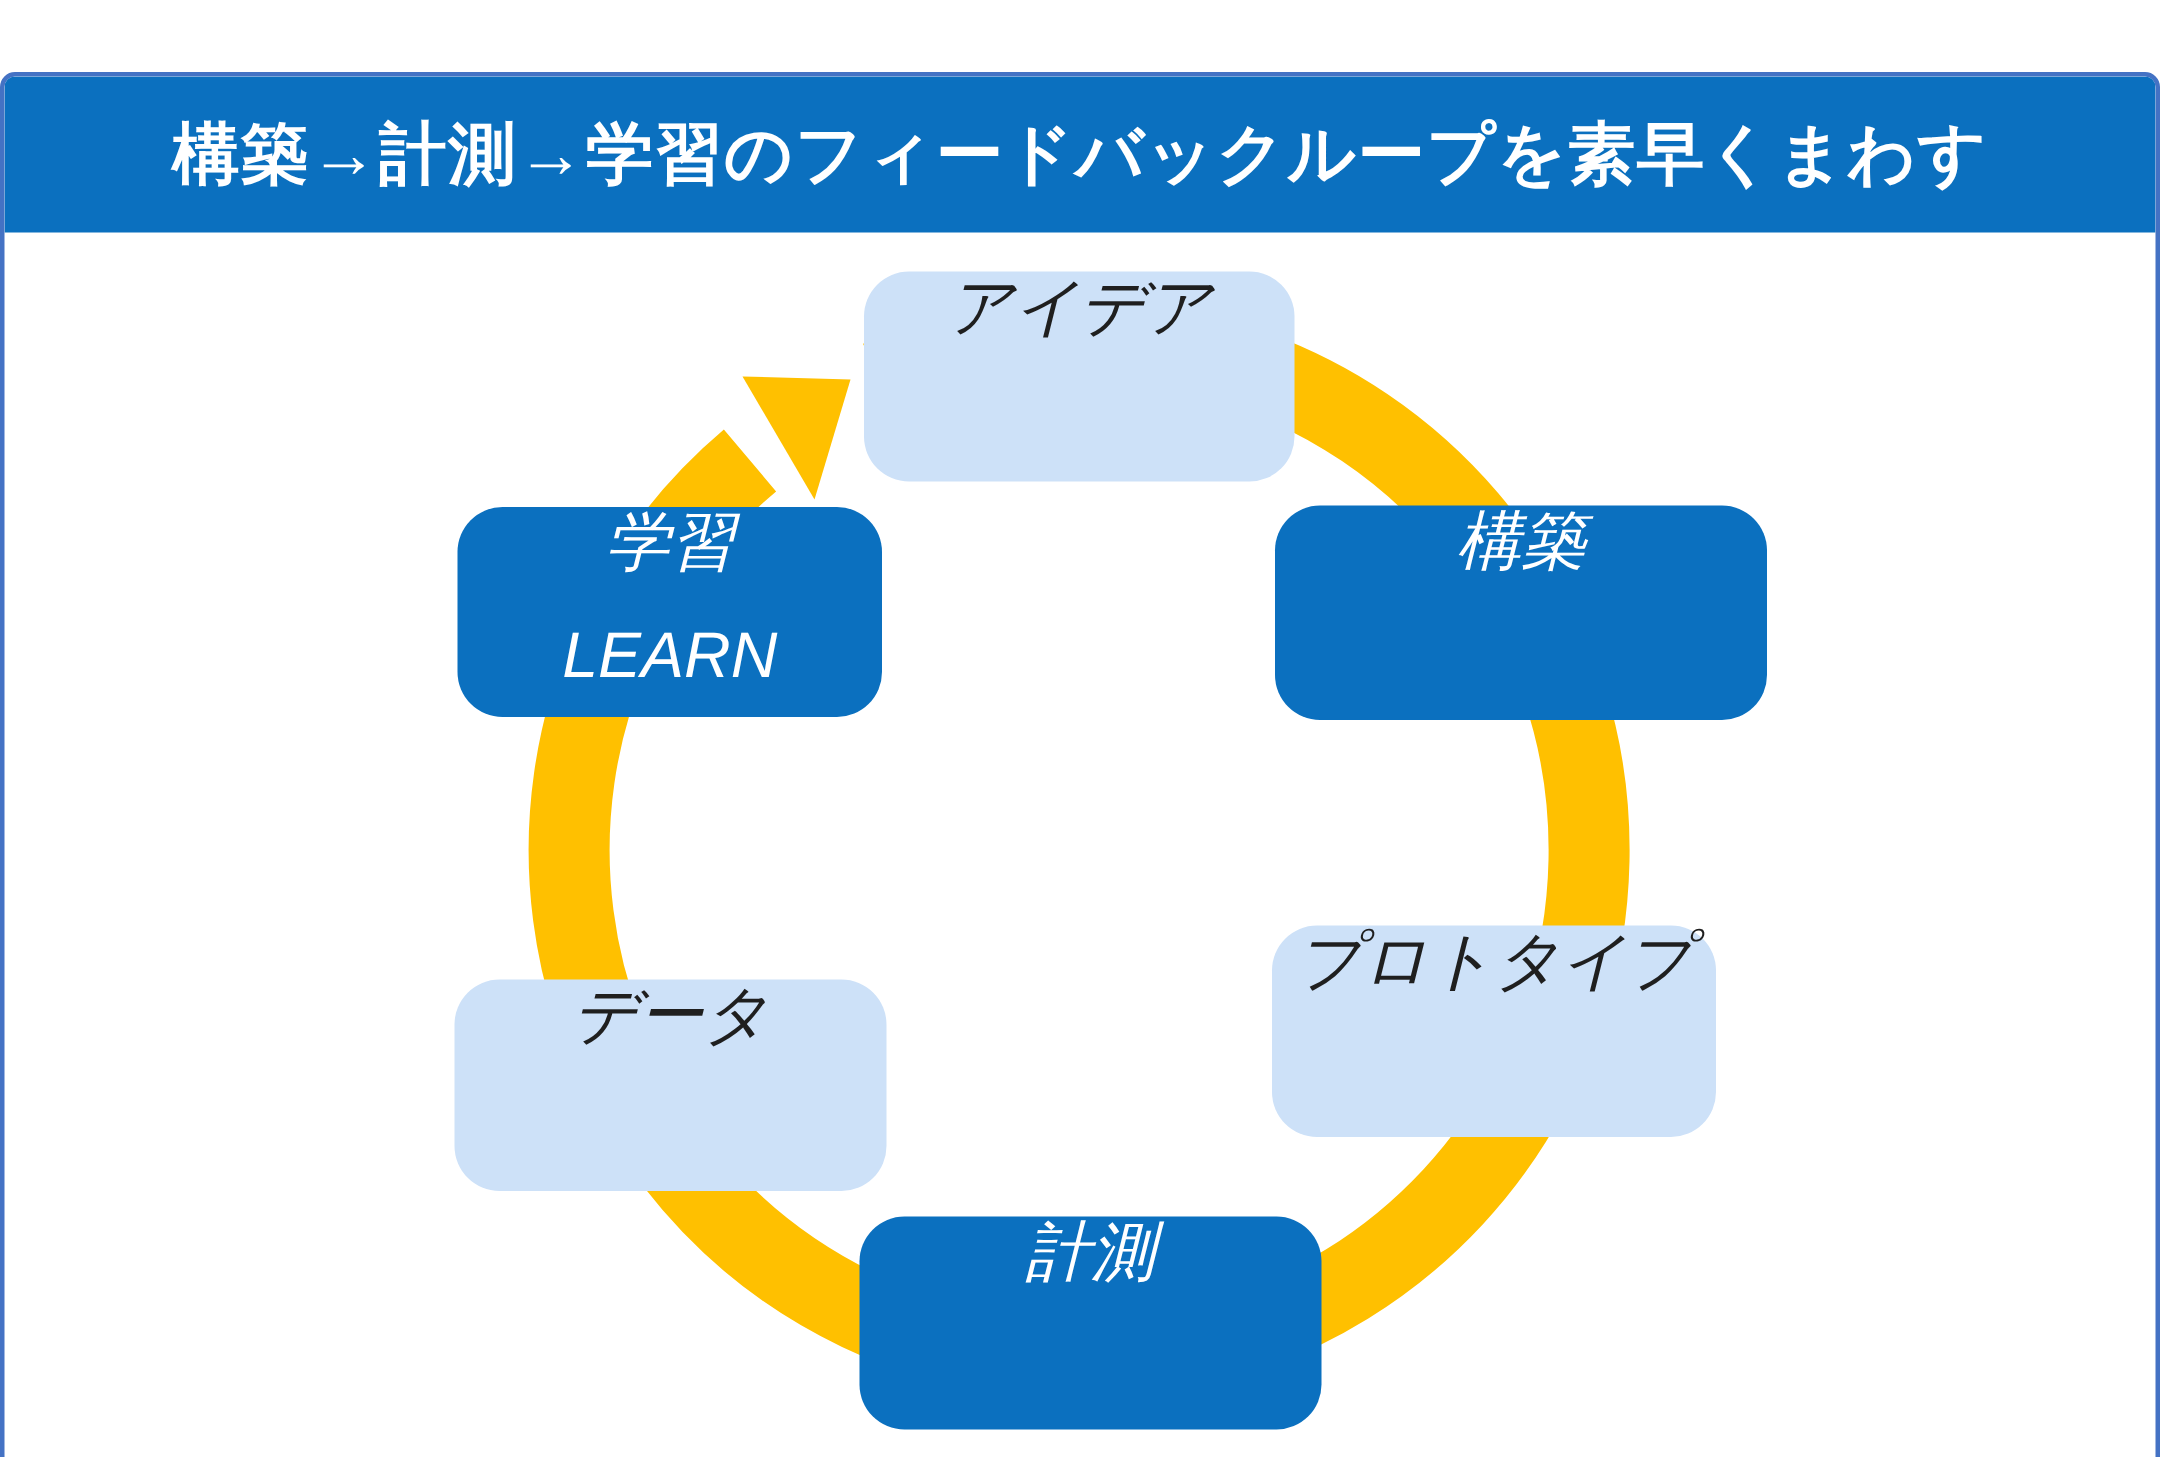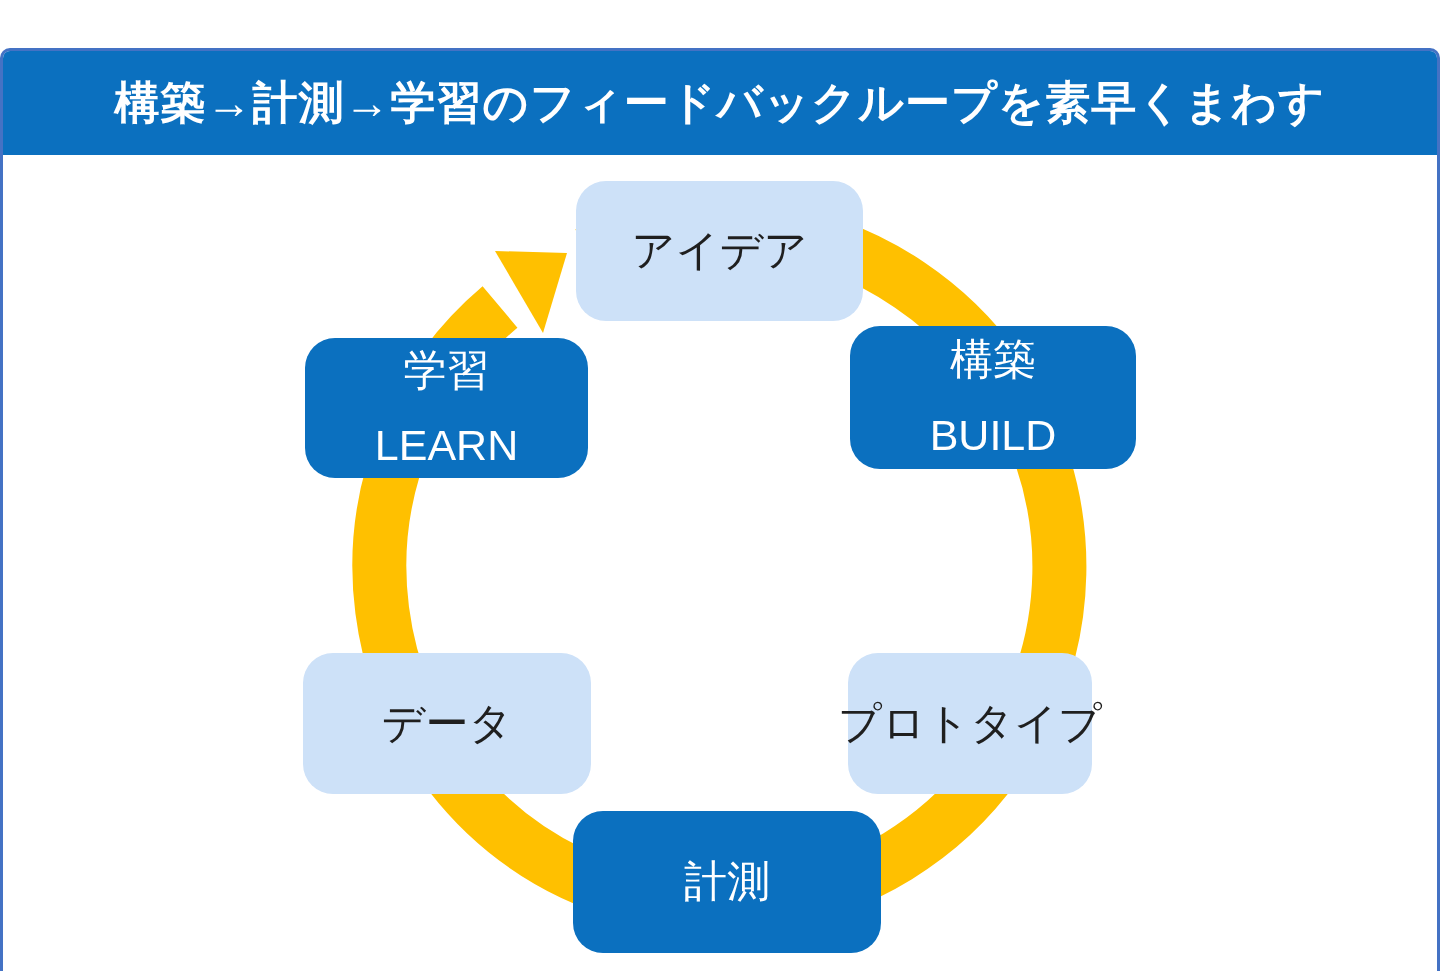--- a/index.html
+++ b/index.html
@@ -50,35 +50,35 @@
     width: 1440px;
     height: 971px;
   }
 
   .node {
     position: absolute;
     border-radius: 30px;
     display: flex;
     flex-direction: column;
     align-items: center;
-    justify-content: center;
     text-align: center;
+    font-style: italic;
   }
   .node.light { background: var(--accent-light); color: var(--ink); }
   .node.dark  { background: var(--accent-dark);  color: #ffffff; }
   .node .label    { font-size: 43px; line-height: 1.15; white-space: nowrap; }
   .node .sublabel { font-size: 43px; line-height: 1.15; margin-top: 26px; white-space: nowrap; }
   .node .sublabel:empty { display: none; margin: 0; }
 
   
   .node-idea      { left: 573px; top: 130px; width: 287px; height: 140px; }
-  .node-build     { left: 847px; top: 275px; width: 286px; height: 143px; }
+  .node-build     { left: 847px; top: 286px; width: 328px; height: 143px; }
   .node-learn     { left: 302px; top: 287px; width: 283px; height: 140px; }
   .node-data      { left: 300px; top: 602px; width: 288px; height: 141px; }
-  .node-prototype { left: 845px; top: 602px; width: 244px; height: 141px; }
+  .node-prototype { left: 845px; top: 566px; width: 296px; height: 141px; }
   .node-measure   { left: 570px; top: 760px; width: 308px; height: 142px; }
 
   .credit {
     position: absolute;
     right: 38px;
     top: 908px;
     font-size: 27px;
     color: var(--credit-ink);
     white-space: nowrap;
   }
@@ -99,21 +99,20 @@
     <polygon points="564,202 492,200 540,282" style="fill: var(--arrow);"></polygon>
   </svg>
 
   <div class="node light node-idea">
     <span class="label">アイデア</span>
 
   </div>
 
   <div class="node dark node-build">
     <span class="label">構築</span>
-    <span class="sublabel">BUILD</span>
   </div>
 
   <div class="node light node-prototype">
     <span class="label">プロトタイプ</span>
 
   </div>
 
   <div class="node dark node-measure">
     <span class="label">計測</span>
   </div>

